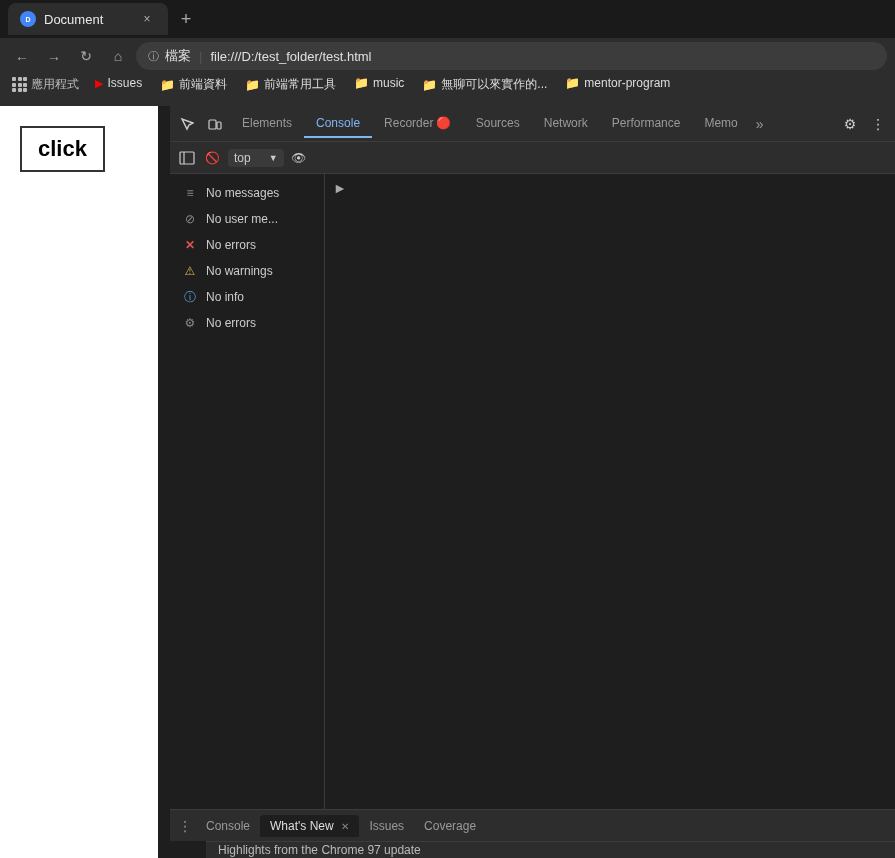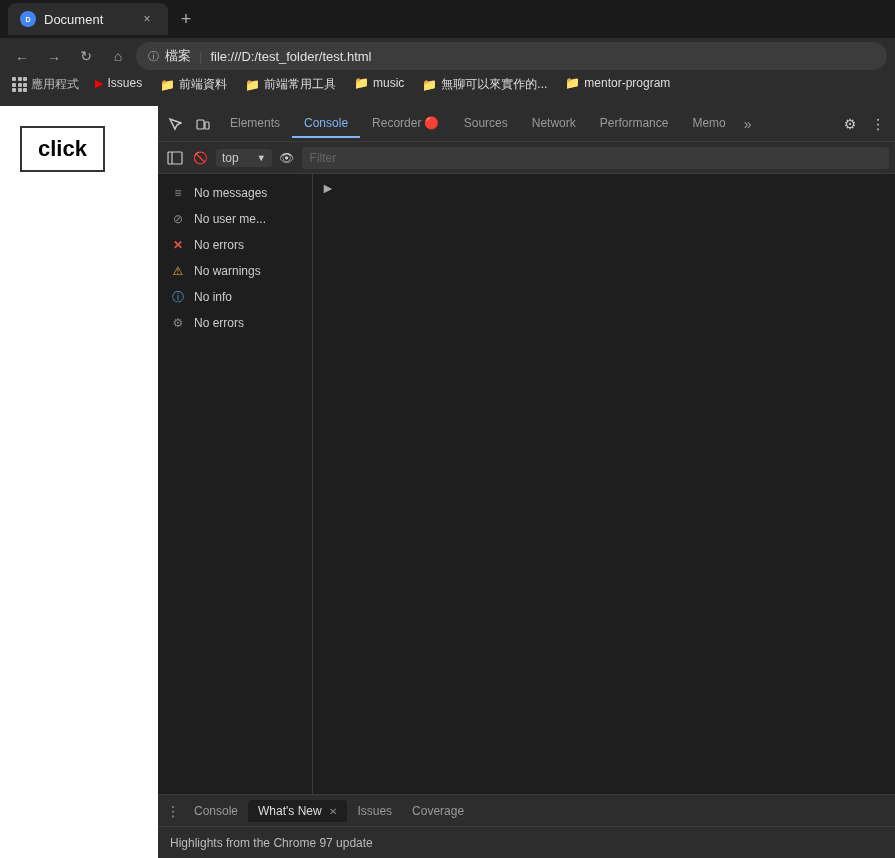--- a/index.html
+++ b/index.html
@@ -129,20 +129,21 @@
       background: white;
       color: black;
     }
 
     
     .devtools {
       flex: 1;
       background: #1e1e1e;
       display: flex;
       flex-direction: column;
+      padding-left: 12px;
     }
 
     
     .devtools-toolbar {
       background: #2d2d2d;
       height: 36px;
       display: flex;
       align-items: center;
       padding: 0 4px;
       gap: 2px;
@@ -248,25 +249,26 @@
     .bt-tab.active {
       color: #ddd; background: #1e1e1e; border-radius: 4px 4px 0 0;
     }
     .bt-tab-close {
       font-size: 10px; margin-left: 4px; color: #888;
     }
 
     
     .status-bar {
       background: #2d2d2d;
-      height: 32px;
+      height: 17px;
       display: flex;
       align-items: center;
       padding: 0 12px;
       border-top: 1px solid #3c3c3c;
+      margin-left: 36px;
     }
     .status-text {
       color: #bbb; font-size: 12px;
     }
   </style>
 </head>
 <body>
 
 <div class="browser-titlebar">
   <div class="tab-bar">
@@ -392,21 +394,20 @@
             <rect x="1" y="1" width="14" height="12" rx="1"></rect>
             <line x1="5" y1="1" x2="5" y2="13"></line>
           </svg>
       </div>
       <div class="ct-icon-btn">🚫</div>
       <div class="context-select">
         <span>top</span>
         <span style="font-size:9px;">▼</span>
       </div>
       <div class="ct-icon-btn">👁</div>
-      <input class="filter-input" type="text" placeholder="Filter" style="">
     </div>
 
     <div class="console-main">
 
       <div class="filter-panel">
         <div class="filter-item">
           <span class="filter-icon icon-messages">≡</span>
           <span>No messages</span>
         </div>
         <div class="filter-item">

